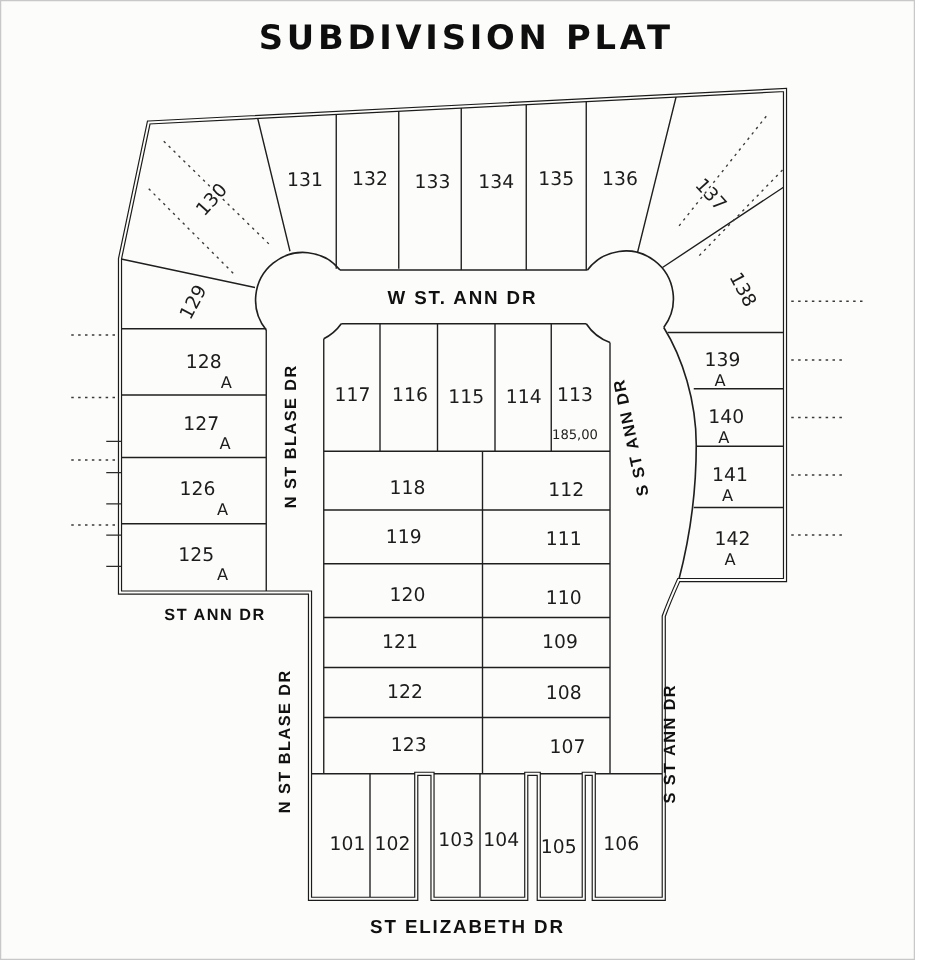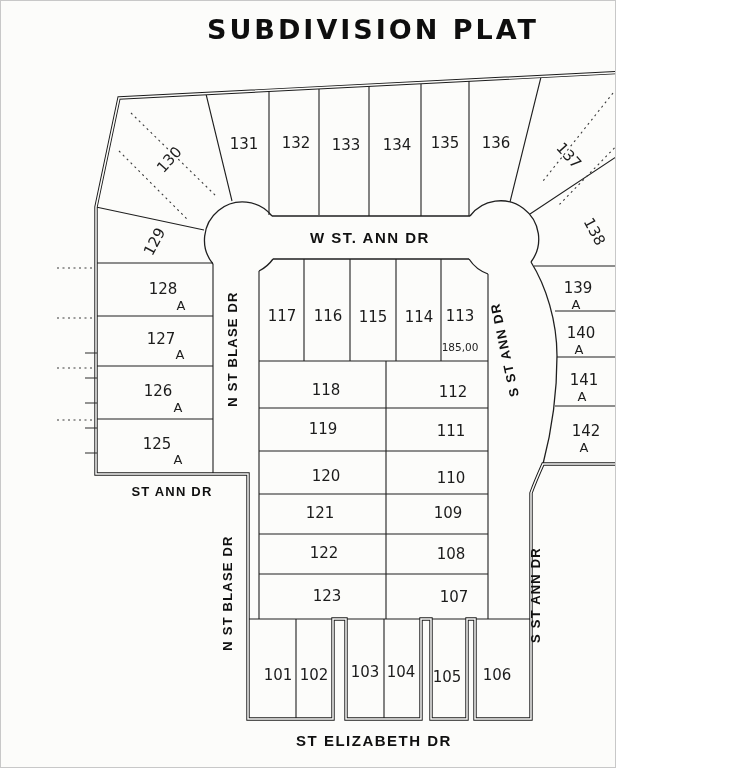--- a/index.html
+++ b/index.html
@@ -1,18 +1,18 @@
 <!DOCTYPE html>
 <html><head>
 <meta charset="utf-8">
 <style>
   html,body { margin:0; padding:0; background:#ffffff; }
   .page {
     position:relative;
-    width:616px; height:768px;
+    width:732px; height:768px;
     background:#fcfcfa;
     border:1px solid #c8c8c8;
     box-sizing:border-box;
     overflow:hidden;
     font-family:"DejaVu Sans", sans-serif;
   }
   svg { display:block; }
   .title-text {
     font-family:"DejaVu Sans", sans-serif;
     font-weight:700;

